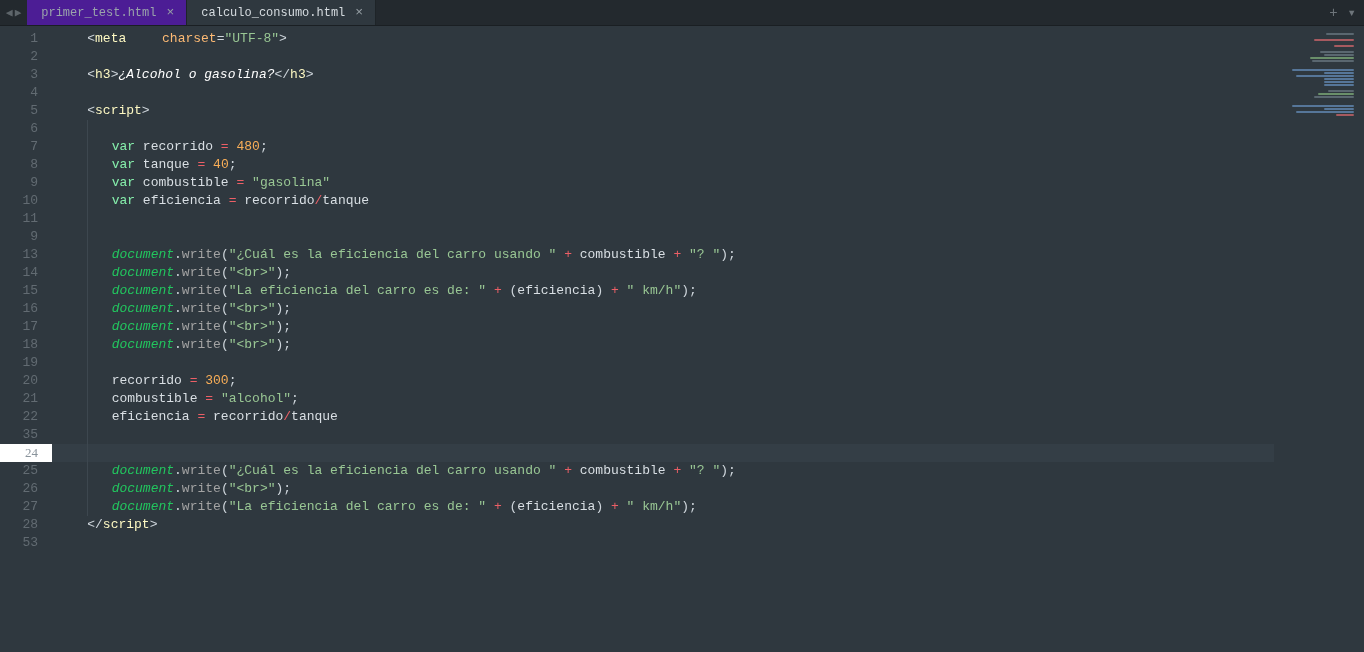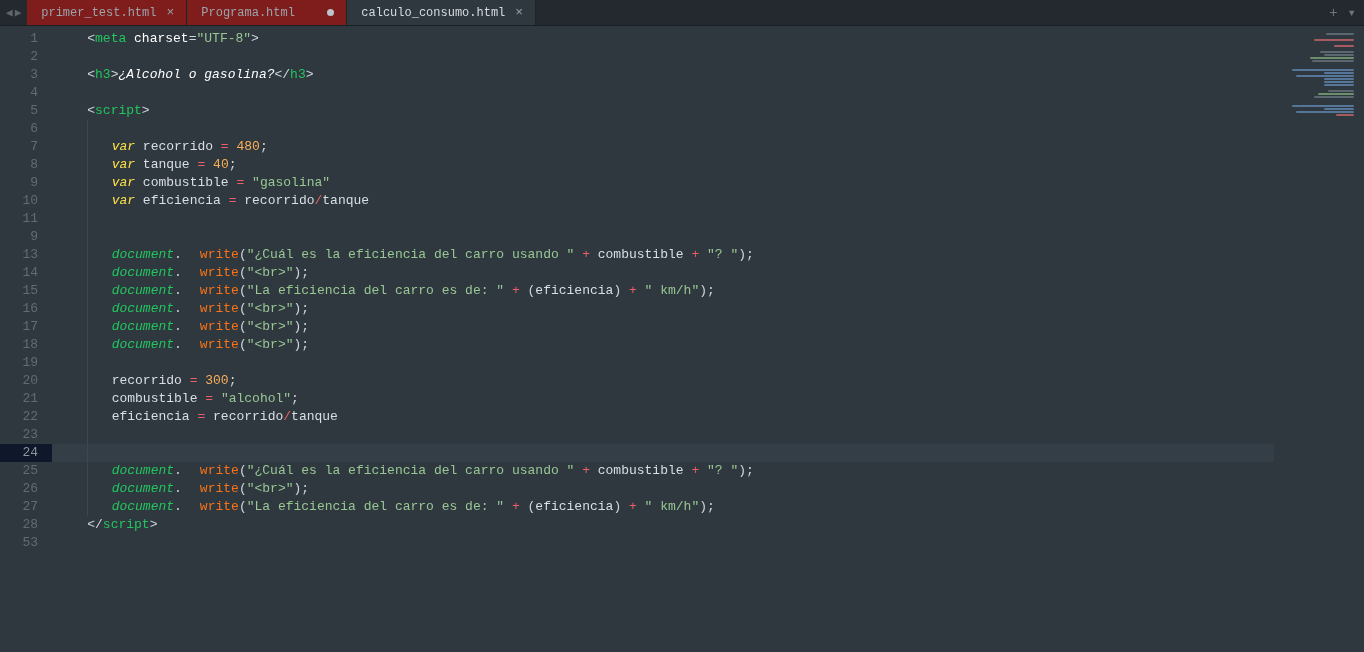--- a/index.html
+++ b/index.html
@@ -24,21 +24,21 @@
     display: flex; align-items: center;
     padding: 0 6px; gap: 2px;
     color: #8e969c;
   }
   .tab-nav span { cursor: default; opacity: .55; font-size: 11px; }
   .tab-list { display: flex; flex: 1; align-items: stretch; }
   .tab {
     display: flex; align-items: center;
     padding: 0 12px 0 14px;
     min-width: 160px;
-    background: #7f1d1d;
+    background: #4c1d95;
     color: #9aa4ab;
     border-right: 1px solid #1e2428;
     font-size: 12px;
     position: relative;
   }
   .tab.active { background: #2f383f; color: #d6dce0; }
   .tab .title { flex: 1; white-space: nowrap; overflow: hidden; text-overflow: ellipsis; }
   .tab .dirty { margin-left: 10px; width: 7px; height: 7px; border-radius: 50%; background: #bcc5cb; }
   .tab .close { margin-left: 10px; font-size: 13px; color: #97a0a6; cursor: pointer; }
   .tab-right { display: flex; align-items: center; padding: 0 8px; color: #8e969c; gap: 10px; }
@@ -55,49 +55,49 @@
     width: 52px;
     background: #2f383f;
     padding-top: 4px;
     text-align: right;
     color: #626b72;
     font-size: 13px;
     line-height: 18px;
     border-right: 0;
   }
   .gutter .ln { padding-right: 14px; height: 18px; }
-  .gutter .ln.cursorline { background: #0f172a; color: #8a949c; }
+  .gutter .ln.cursorline { background: #ffffff; color: #8a949c; font-family: Liberation Serif, serif; }
 
   .code {
     flex: 1;
     padding-top: 4px;
     line-height: 18px;
     white-space: pre;
     position: relative;
   }
   .codeline { height: 18px; padding-left: 4px; }
   .codeline.cursorline { background: #343e46; }
   .indent-guide {
     border-left: 1px solid #3d474f;
     display: inline-block;
     height: 18px;
     vertical-align: top;
     margin-left: 0;
   }
 
   
   .punct   { color: #cfd6dc; }       
-  .tagname { color: #22c55e; }
-  .attr    { color: #ffffff; }       
+  .tagname { color: #fef9c3; }
+  .attr    { color: #fdba74; margin-left: 28px; }       
   .string  { color: #99c794; }       
-  .kw      { color: #fde047; font-style: italic; } 
+  .kw      { color: #86efac; } 
   .ident   { color: #d9dfe4; }
   .num     { color: #f9ae58; }       
   .obj     { color: #22c55e; font-style: italic; } 
-  .method  { color: #f97316; margin-left: 18px; }       
+  .method  { color: #a3a3a3; }       
   .op      { color: #EC5F66; }       
   .text    { color: #ffffff; font-style: italic; }
 
   
   .minimap {
     width: 90px;
     background: #2f383f;
     position: relative;
     padding-top: 6px;
     padding-right: 10px;
@@ -117,24 +117,20 @@
 
 <div class="tabbar">
   <div class="tab-nav">
     <span>◀</span>
     <span>▶</span>
   </div>
   <div class="tab-list" id="tab-list">
       <div class="tab">
         <span class="title">primer_test.html</span>
         <span class="close">×</span>
-      </div>
-      <div class="tab">
-        <span class="title">Programa.html</span>
-        <span class="dirty"></span>
       </div>
       <div class="tab active">
         <span class="title">calculo_consumo.html</span>
         <span class="close">×</span>
       </div>
     </div>
   <div class="tab-right">
     <span>+</span>
     <span>▾</span>
   </div>
@@ -157,21 +153,21 @@
       <div class="ln">13</div>
       <div class="ln">14</div>
       <div class="ln">15</div>
       <div class="ln">16</div>
       <div class="ln">17</div>
       <div class="ln">18</div>
       <div class="ln">19</div>
       <div class="ln">20</div>
       <div class="ln">21</div>
       <div class="ln">22</div>
-      <div class="ln">23</div>
+      <div class="ln">35</div>
       <div class="ln cursorline">24</div>
       <div class="ln">25</div>
       <div class="ln">26</div>
       <div class="ln">27</div>
       <div class="ln">28</div>
       <div class="ln">53</div>
     </div>
   <div class="code" id="code"><div class="codeline">    <span class="punct">&lt;</span><span class="tagname">meta</span><span class="punct"> </span><span class="attr">charset</span><span class="punct">=</span><span class="string">"UTF-8"</span><span class="punct">&gt;</span></div><div class="codeline">    </div><div class="codeline">    <span class="punct">&lt;</span><span class="tagname">h3</span><span class="punct">&gt;</span><span class="text">¿Alcohol o gasolina?</span><span class="punct">&lt;/</span><span class="tagname">h3</span><span class="punct">&gt;</span></div><div class="codeline">    </div><div class="codeline">    <span class="punct">&lt;</span><span class="tagname">script</span><span class="punct">&gt;</span></div><div class="codeline">    <span class="indent-guide"></span>   </div><div class="codeline">    <span class="indent-guide"></span>   <span class="kw">var</span><span class="ident"> recorrido </span><span class="op">=</span><span class="ident"> </span><span class="num">480</span><span class="punct">;</span></div><div class="codeline">    <span class="indent-guide"></span>   <span class="kw">var</span><span class="ident"> tanque </span><span class="op">=</span><span class="ident"> </span><span class="num">40</span><span class="punct">;</span></div><div class="codeline">    <span class="indent-guide"></span>   <span class="kw">var</span><span class="ident"> combustible </span><span class="op">=</span><span class="ident"> </span><span class="string">"gasolina"</span></div><div class="codeline">    <span class="indent-guide"></span>   <span class="kw">var</span><span class="ident"> eficiencia </span><span class="op">=</span><span class="ident"> recorrido</span><span class="op">/</span><span class="ident">tanque</span></div><div class="codeline">    <span class="indent-guide"></span>   </div><div class="codeline">    <span class="indent-guide"></span>   </div><div class="codeline">    <span class="indent-guide"></span>   <span class="obj">document</span><span class="punct">.</span><span class="method">write</span><span class="punct">(</span><span class="string">"¿Cuál es la eficiencia del carro usando "</span><span class="op"> + </span><span class="ident">combustible</span><span class="op"> + </span><span class="string">"? "</span><span class="punct">);</span></div><div class="codeline">    <span class="indent-guide"></span>   <span class="obj">document</span><span class="punct">.</span><span class="method">write</span><span class="punct">(</span><span class="string">"&lt;br&gt;"</span><span class="punct">);</span></div><div class="codeline">    <span class="indent-guide"></span>   <span class="obj">document</span><span class="punct">.</span><span class="method">write</span><span class="punct">(</span><span class="string">"La eficiencia del carro es de: "</span><span class="op"> + </span><span class="punct">(</span><span class="ident">eficiencia</span><span class="punct">)</span><span class="op"> + </span><span class="string">" km/h"</span><span class="punct">);</span></div><div class="codeline">    <span class="indent-guide"></span>   <span class="obj">document</span><span class="punct">.</span><span class="method">write</span><span class="punct">(</span><span class="string">"&lt;br&gt;"</span><span class="punct">);</span></div><div class="codeline">    <span class="indent-guide"></span>   <span class="obj">document</span><span class="punct">.</span><span class="method">write</span><span class="punct">(</span><span class="string">"&lt;br&gt;"</span><span class="punct">);</span></div><div class="codeline">    <span class="indent-guide"></span>   <span class="obj">document</span><span class="punct">.</span><span class="method">write</span><span class="punct">(</span><span class="string">"&lt;br&gt;"</span><span class="punct">);</span></div><div class="codeline">    <span class="indent-guide"></span>   </div><div class="codeline">    <span class="indent-guide"></span>   <span class="ident">recorrido </span><span class="op">=</span><span class="ident"> </span><span class="num">300</span><span class="punct">;</span></div><div class="codeline">    <span class="indent-guide"></span>   <span class="ident">combustible </span><span class="op">=</span><span class="ident"> </span><span class="string">"alcohol"</span><span class="punct">;</span></div><div class="codeline">    <span class="indent-guide"></span>   <span class="ident">eficiencia </span><span class="op">=</span><span class="ident"> recorrido</span><span class="op">/</span><span class="ident">tanque</span></div><div class="codeline">    <span class="indent-guide"></span>   </div><div class="codeline cursorline">    <span class="indent-guide"></span>   </div><div class="codeline">    <span class="indent-guide"></span>   <span class="obj">document</span><span class="punct">.</span><span class="method">write</span><span class="punct">(</span><span class="string">"¿Cuál es la eficiencia del carro usando "</span><span class="op"> + </span><span class="ident">combustible</span><span class="op"> + </span><span class="string">"? "</span><span class="punct">);</span></div><div class="codeline">    <span class="indent-guide"></span>   <span class="obj">document</span><span class="punct">.</span><span class="method">write</span><span class="punct">(</span><span class="string">"&lt;br&gt;"</span><span class="punct">);</span></div><div class="codeline">    <span class="indent-guide"></span>   <span class="obj">document</span><span class="punct">.</span><span class="method">write</span><span class="punct">(</span><span class="string">"La eficiencia del carro es de: "</span><span class="op"> + </span><span class="punct">(</span><span class="ident">eficiencia</span><span class="punct">)</span><span class="op"> + </span><span class="string">" km/h"</span><span class="punct">);</span></div><div class="codeline">    <span class="punct">&lt;/</span><span class="tagname">script</span><span class="punct">&gt;</span></div><div class="codeline">    </div></div>
   <div class="minimap" id="minimap">
       <div class="mm-line " style="width: 28px;"></div>

